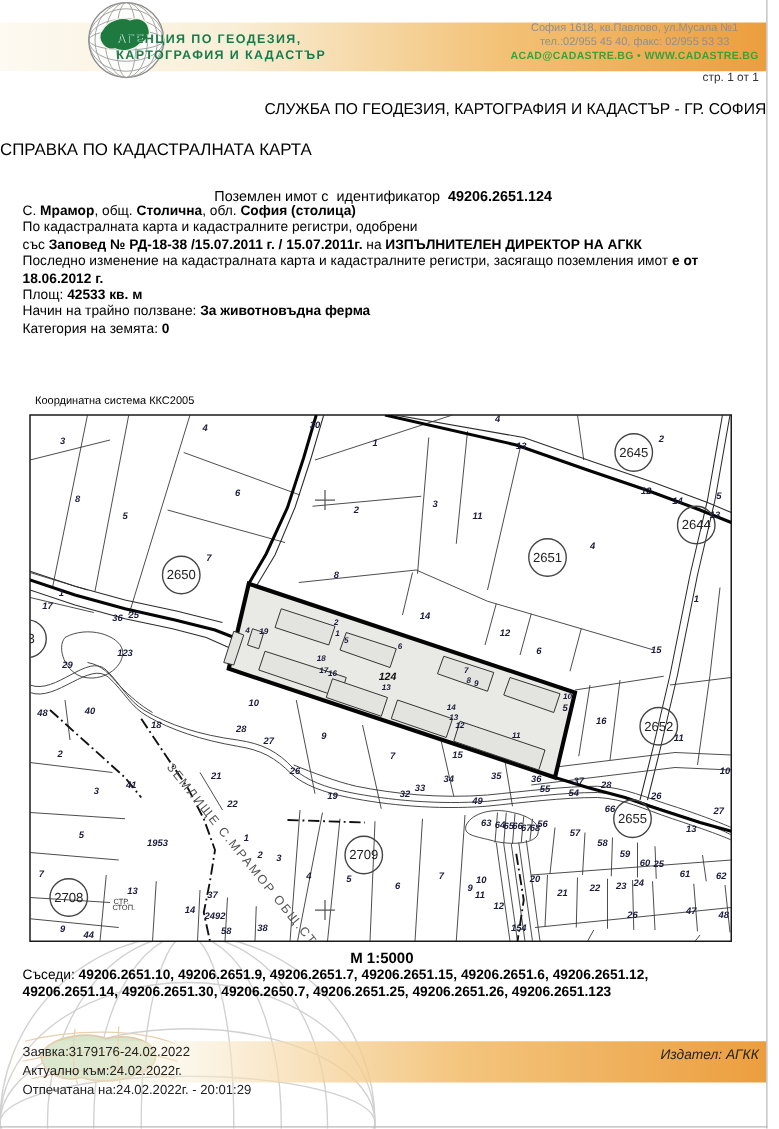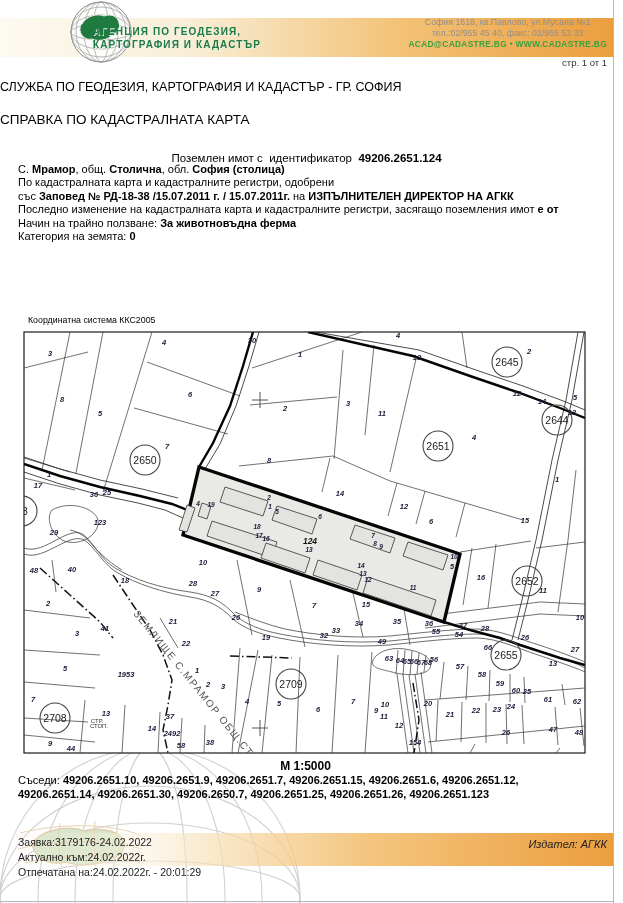--- a/index.html
+++ b/index.html
@@ -10,21 +10,21 @@
   #topbar{left:0;top:18px;width:613px;height:39px;
     background:linear-gradient(90deg,#fdfaf2 0%,#f9efd8 30%,#f3c277 65%,#ec9e3e 100%);}
   #footerbar{left:0;top:833px;width:613px;height:33px;
     background:linear-gradient(90deg,rgba(253,250,242,0) 0%,rgba(249,239,216,.55) 25%,rgba(243,194,119,.95) 60%,#ec9e3e 100%);}
   #logo{left:66px;top:0;width:70px;height:66px}
   #agency{left:93px;top:25px;color:#1d7a47;font-weight:bold;font-size:10px;
     letter-spacing:1.1px;line-height:13px;text-shadow:.5px .5px 0 #e9f2e4}
   #address{right:16px;top:17px;text-align:center;font-size:8.8px;color:#8f8f8f;line-height:11px}
   #address .email{color:#3da03d;font-weight:bold;font-size:8.4px;letter-spacing:.3px}
   #pageind{right:16px;top:57px;font-size:9.5px;color:#333}
-  #office{left:0;top:80px;width:613px;text-align:left;font-size:12.5px}
+  #office{left:0;top:80px;width:613px;text-align:right;font-size:12.5px}
   #report{left:0;top:112px;width:613px;text-align:left;font-size:13.5px;font-weight:normal}
   #propline{left:0;top:152px;width:613px;text-align:center;font-size:11.5px;white-space:pre}
   #propline .pid{font-weight:bold}
   #details{left:18px;top:163px;width:592px;font-size:11px;line-height:13.4px}
   #details .b{font-weight:bold}
   #coordsys{left:28px;top:315px;font-size:8.8px}
   #map-svg{left:0;top:325px}
   #scaleline{left:0;top:759px;width:611px;text-align:center;font-size:12px;font-weight:bold}
   #neighbors{left:18px;top:774px;width:580px;font-size:11px;line-height:13.5px}
   #neighbors .b{font-weight:bold}
@@ -81,20 +81,22 @@
 
 <div id="office" class="abs">СЛУЖБА ПО ГЕОДЕЗИЯ, КАРТОГРАФИЯ И КАДАСТЪР - ГР. СОФИЯ</div>
 <div id="report" class="abs">СПРАВКА ПО КАДАСТРАЛНАТА КАРТА</div>
 <div id="propline" class="abs"><span>Поземлен имот с  идентификатор  </span><span class="pid">49206.2651.124</span></div>
 
 <div id="details" class="abs">
     <div><span>С. </span><span class="b">Мрамор</span><span>, общ. </span><span class="b">Столична</span><span>, обл. </span><span class="b">София (столица)</span></div>
     <div><span>По кадастралната карта и кадастралните регистри, одобрени</span></div>
     <div><span>със </span><span class="b">Заповед № РД-18-38 /15.07.2011 г. / 15.07.2011г.</span><span> на </span><span class="b">ИЗПЪЛНИТЕЛЕН ДИРЕКТОР НА АГКК</span></div>
     <div><span>Последно изменение на кадастралната карта и кадастралните регистри, засягащо поземления имот </span><span class="b">е от</span></div>
+    <div><span class="b">18.06.2012 г.</span></div>
+    <div><span>Площ: </span><span class="b">42533 кв. м</span></div>
     <div><span>Начин на трайно ползване: </span><span class="b">За животновъдна ферма</span></div>
     <div><span>Категория на земята: </span><span class="b">0</span></div>
   </div>
 
 <div id="coordsys" class="abs">Координатна система ККС2005</div>
 <svg id="map-svg" class="abs" width="623" height="440" viewBox="0 325 623 440">
     <rect x="24" y="332" width="561" height="421" fill="#fff" stroke="#1a1a1a" stroke-width="1.2"></rect>
     <clipPath id="mclip">
       <rect x="24" y="332" width="561" height="421"></rect>
     </clipPath>

